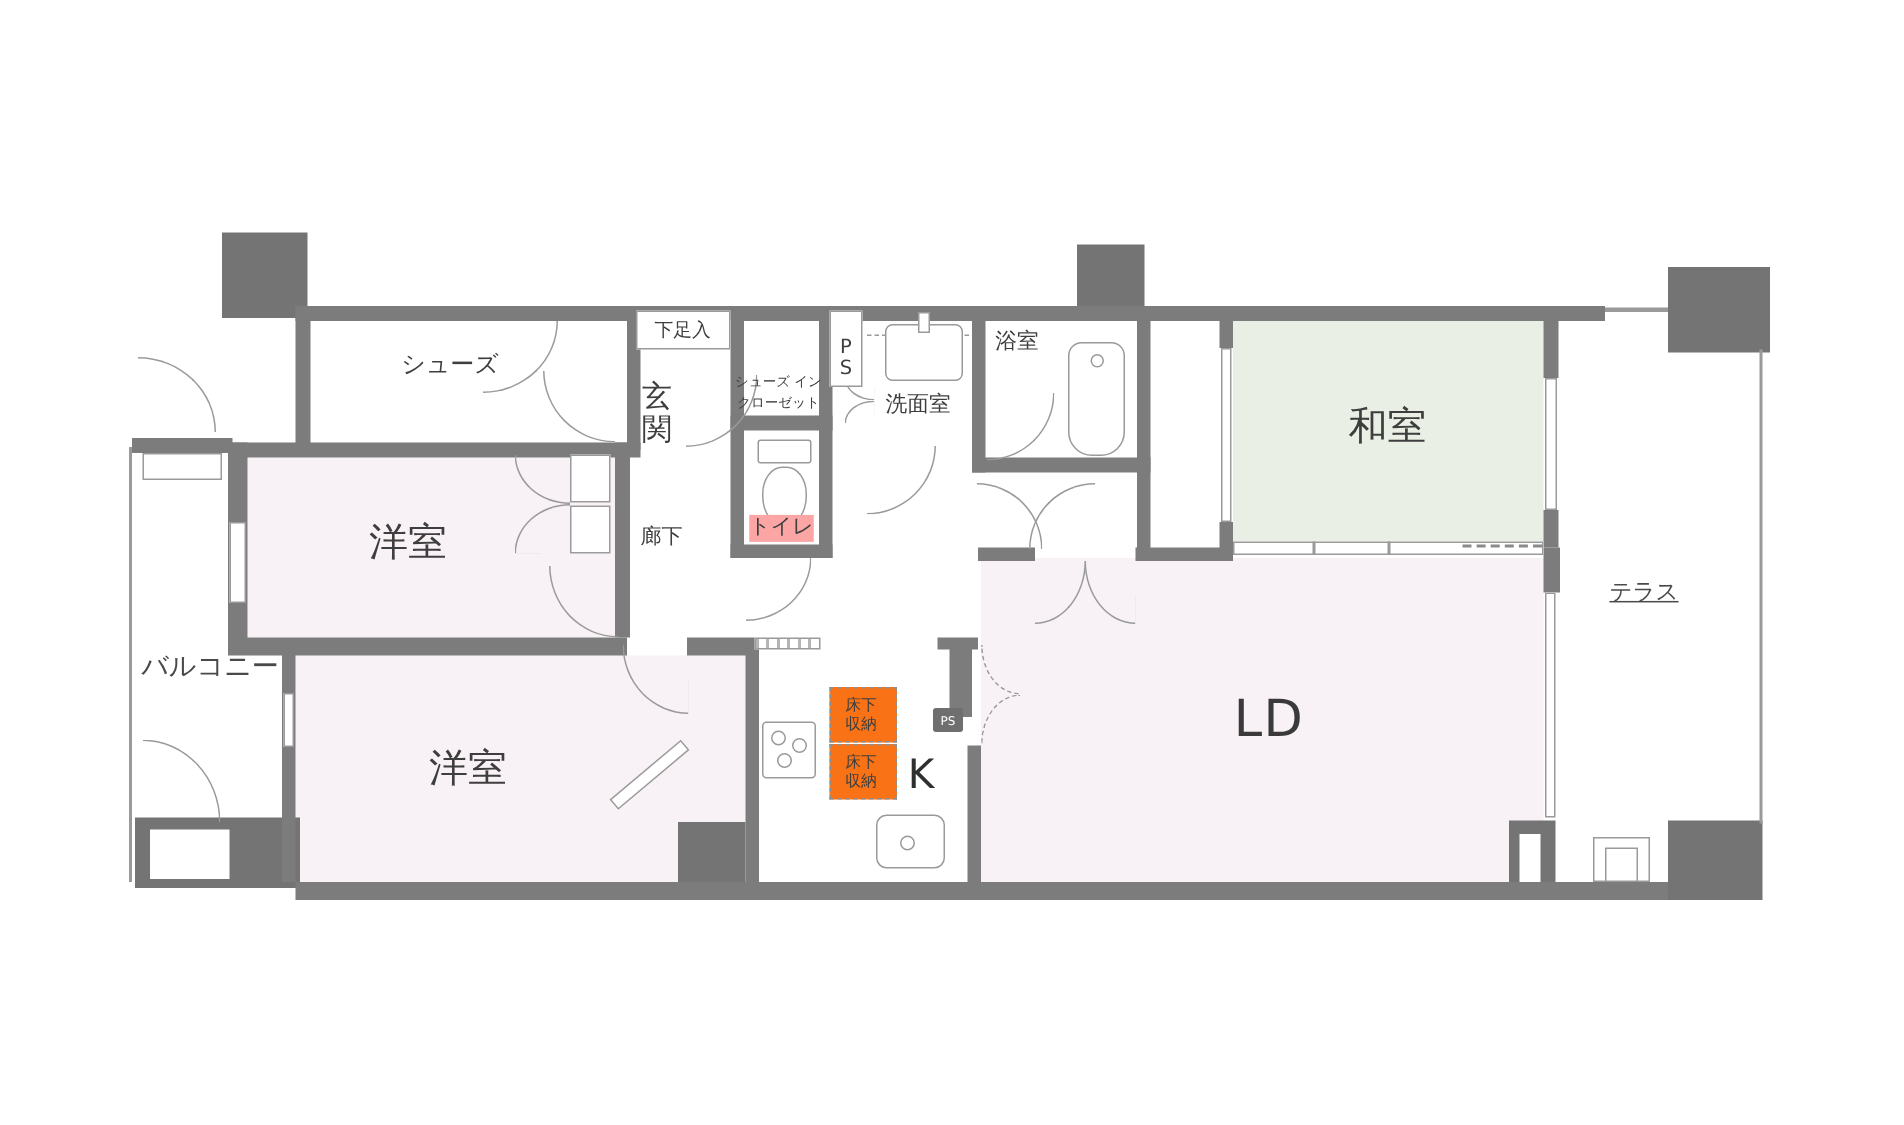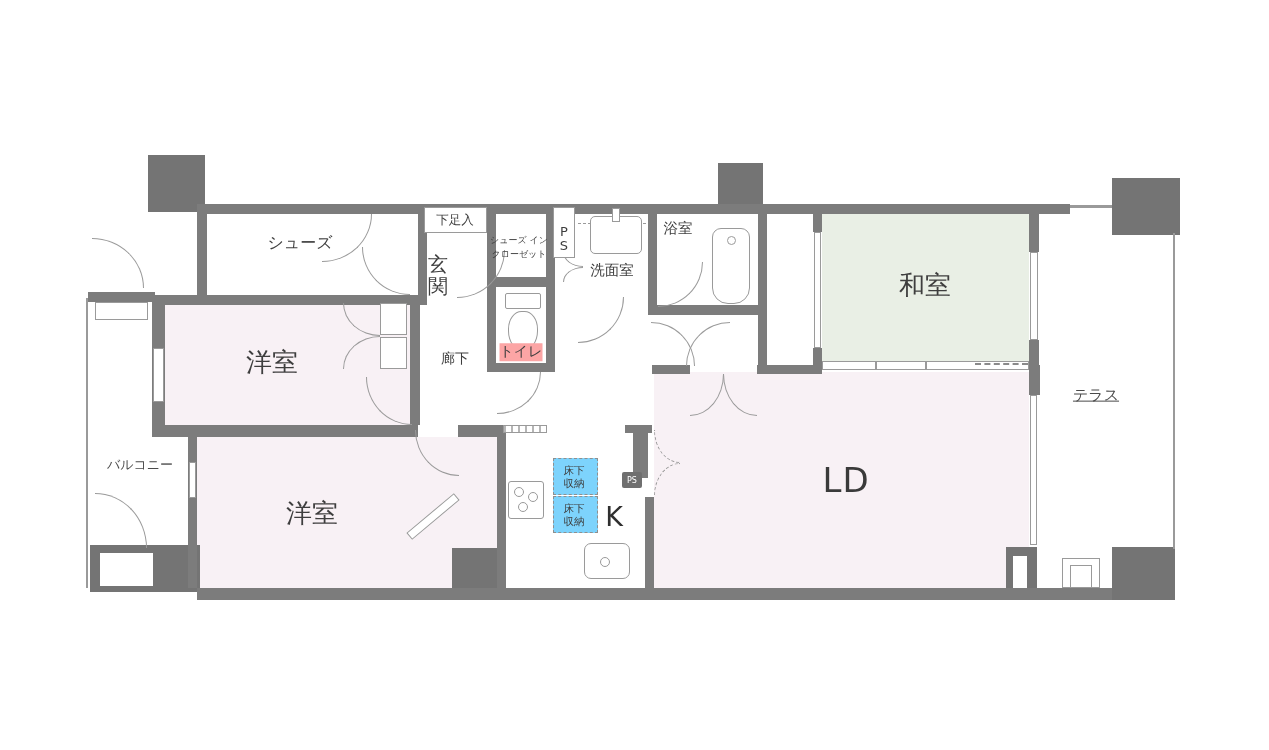--- a/index.html
+++ b/index.html
@@ -12,21 +12,21 @@
   .thin{position:absolute;background:#9a9a9a;}
   .win{position:absolute;background:#fff;border:1px solid #9a9a9a;box-sizing:border-box;}
   .arc{position:absolute;border-style:solid;border-color:#9a9a9a;background:transparent;box-sizing:border-box;}
   .a-tl{border-width:0 1.5px 1.5px 0;border-radius:0 0 100% 0;}
   .a-tr{border-width:0 0 1.5px 1.5px;border-radius:0 0 0 100%;}
   .a-bl{border-width:1.5px 1.5px 0 0;border-radius:0 100% 0 0;}
   .a-br{border-width:1.5px 0 0 1.5px;border-radius:100% 0 0 0;}
   .dashed{border-style:dashed;}
   .leaf{position:absolute;background:#fff;border:1.2px solid #9a9a9a;box-sizing:border-box;}
   .fx{position:absolute;background:#fff;border:1.5px solid #9a9a9a;box-sizing:border-box;}
-  .dash-box{position:absolute;background:#7dd3fc;border:1.5px dashed #8f8f8f;box-sizing:border-box;
+  .dash-box{position:absolute;background:#f97316;border:1.5px dashed #8f8f8f;box-sizing:border-box;
             display:flex;align-items:center;justify-content:center;}
   .lbl{position:absolute;transform:translate(-50%,-50%);color:#3e3e3e;white-space:pre-line;
        text-align:center;line-height:1.25;}
   .wrap{word-break:break-all;display:inline-block;}
   .badge{position:absolute;background:#6f6f6f;color:#fff;border-radius:2px;
          display:flex;align-items:center;justify-content:center;}
   .hatch{position:absolute;border:1px solid #9a9a9a;box-sizing:border-box;
          background:repeating-linear-gradient(90deg,#b5b5b5 0 2px,#ffffff 2px 7px);}
   .circ{position:absolute;border:1.3px solid #9a9a9a;border-radius:50%;background:#fff;box-sizing:border-box;}
 </style>
@@ -156,30 +156,30 @@
   </div>
 
   <div class="fx" style="left:1062px;top:558px;width:38px;height:30px;border-width:1.2px;"></div>
   <div class="fx" style="left:1070px;top:565px;width:22px;height:23px;border-width:1.2px;"></div>
 
   <div class="lbl" style="left:300px;top:243px;font-size:16px;">シューズ</div>
   <div class="lbl" style="left:455px;top:220px;font-size:12.5px;">下足入</div>
   <div class="lbl" style="left:438px;top:263px;font-size:20px;">
     <span class="wrap" style="width:22px;line-height:1.1;">玄関</span>
   </div>
-  <div class="lbl" style="left:519px;top:247px;font-size:9px;line-height:1.5;">シューズ イン
+  <div class="lbl" style="left:519px;top:263px;font-size:9px;line-height:1.5;">シューズ イン
 クローゼット</div>
   <div class="lbl" style="left:564px;top:232px;font-size:13px;">
     <span class="wrap" style="width:11px;line-height:1.05;">PS</span>
   </div>
   <div class="lbl" style="left:612px;top:270px;font-size:14.5px;">洗面室</div>
   <div class="lbl" style="left:678px;top:228px;font-size:14.5px;">浴室</div>
   <div class="lbl" style="left:925px;top:285px;font-size:26px;">和室</div>
   <div class="lbl" style="left:1096px;top:395px;font-size:15px;color:#4a4a4a;text-decoration:underline;">テラス</div>
   <div class="lbl" style="left:272px;top:362px;font-size:26px;">洋室</div>
-  <div class="lbl" style="left:455px;top:359px;font-size:14px;">廊下</div>
+  <div class="lbl" style="left:441px;top:359px;font-size:14px;">廊下</div>
   <div class="lbl" style="left:521px;top:352px;font-size:14px;background:#fca5a5;">トイレ</div>
-  <div class="lbl" style="left:140px;top:465px;font-size:13px;color:#4a4a4a;">バルコニー</div>
+  <div class="lbl" style="left:140px;top:445px;font-size:18px;color:#4a4a4a;">バルコニー</div>
   <div class="lbl" style="left:312px;top:513px;font-size:26px;">洋室</div>
   <div class="lbl" style="left:614px;top:517px;font-size:27px;color:#2f2f2f;">K</div>
   <div class="lbl" style="left:846px;top:480px;font-size:34px;color:#3a3a3a;letter-spacing:1px;">LD</div>
 
 </div>
 
 </body></html>

